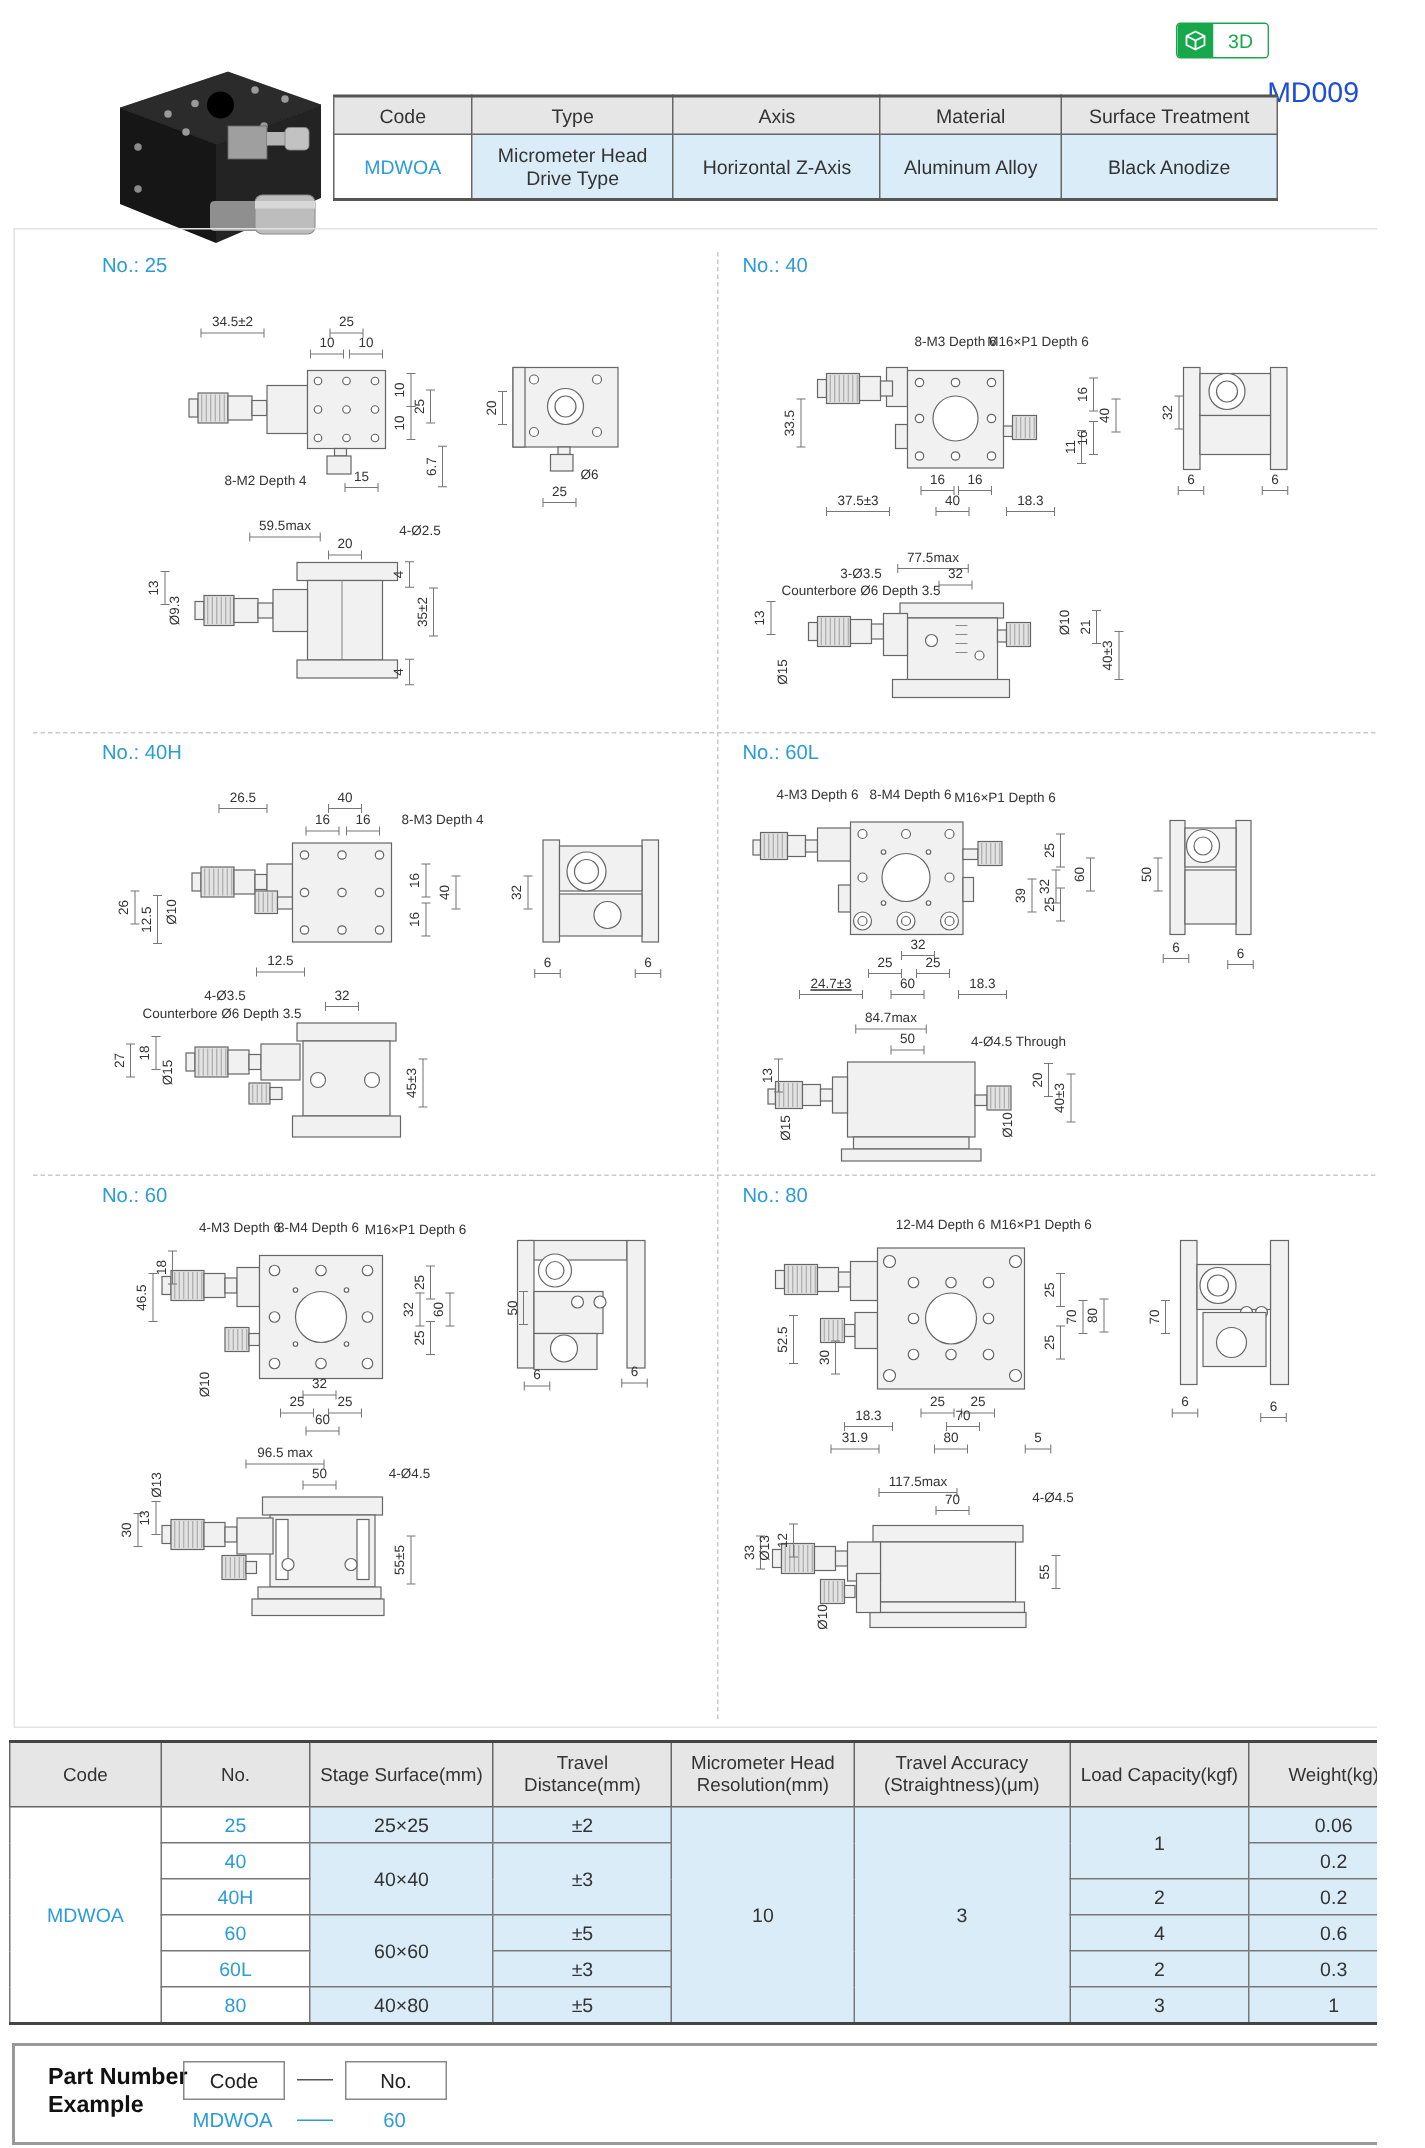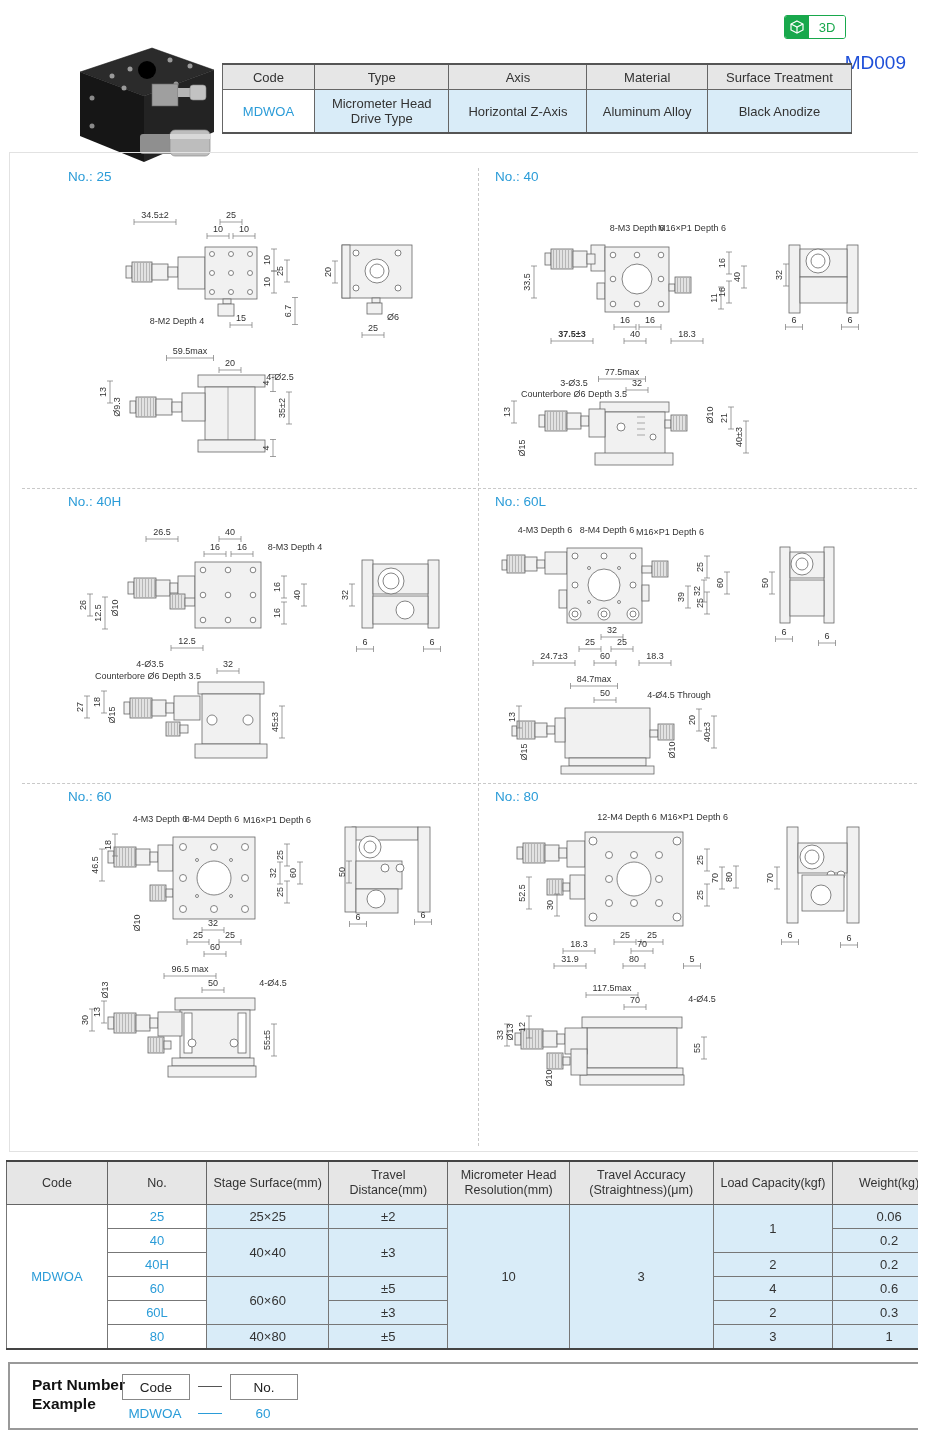--- a/index.html
+++ b/index.html
@@ -222,21 +222,21 @@
         <span class="dim" style="left: 181px; top: 153px;">15</span>
         <span class="dim v" style="left: 207px; top: 95px;">10</span>
         <span class="dim v" style="left: 207px; top: 117px;">10</span>
         <span class="dim v" style="left: 220px; top: 106px;">25</span>
         <span class="dim v" style="left: 228px; top: 146px;">6.7</span>
         <span class="dim v" style="left: 268px; top: 107px;">20</span>
         <span class="dim" style="left: 313px; top: 163px;">25</span>
         <span class="dim" style="left: 333px; top: 152px;">Ø6</span>
         <span class="dim" style="left: 130px; top: 186px;">59.5max</span>
         <span class="dim" style="left: 170px; top: 198px;">20</span>
-        <span class="dim" style="left: 220px; top: 212px; text-align: center;">4-Ø2.5</span>
+        <span class="dim" style="left: 220px; top: 189px; text-align: center;">4-Ø2.5</span>
         <span class="dim v" style="left: 43px; top: 227px;">13</span>
         <span class="dim v" style="left: 57px; top: 242px;">Ø9.3</span>
         <span class="dim v" style="left: 206px; top: 218px;">4</span>
         <span class="dim v" style="left: 222px; top: 243px;">35±2</span>
         <span class="dim v" style="left: 206px; top: 283px;">4</span>
       </div>
     <div class="sec-title">No.: 25</div>
   </div>
   <div class="drawing-section" style="left: 487px; top: 165px; width: 448px; height: 325px;">
     <div class="canvas">
@@ -362,21 +362,21 @@
         </svg>
         <span class="dim" style="left: 150px; top: 63px;">8-M3 Depth 6</span>
         <span class="dim" style="left: 205px; top: 63px;">M16×P1 Depth 6</span>
         <span class="dim v" style="left: 40px; top: 117px;">33.5</span>
         <span class="dim v" style="left: 235px; top: 98px;">16</span>
         <span class="dim v" style="left: 235px; top: 127px;">16</span>
         <span class="dim v" style="left: 250px; top: 112px;">40</span>
         <span class="dim v" style="left: 227px; top: 133px;">11</span>
         <span class="dim" style="left: 138px; top: 155px;">16</span>
         <span class="dim" style="left: 163px; top: 155px;">16</span>
-        <span class="dim" style="left: 85px; top: 169px; font-weight: bold;">37.5±3</span>
+        <span class="dim" style="left: 85px; top: 169px;">37.5±3</span>
         <span class="dim" style="left: 148px; top: 169px;">40</span>
         <span class="dim" style="left: 200px; top: 169px;">18.3</span>
         <span class="dim v" style="left: 292px; top: 110px;">32</span>
         <span class="dim" style="left: 307px; top: 155px;">6</span>
         <span class="dim" style="left: 363px; top: 155px;">6</span>
         <span class="dim" style="left: 135px; top: 207px;">77.5max</span>
         <span class="dim" style="left: 87px; top: 218px;">3-Ø3.5</span>
         <span class="dim" style="left: 87px; top: 229px;">Counterbore Ø6 Depth 3.5</span>
         <span class="dim" style="left: 150px; top: 218px;">32</span>
         <span class="dim v" style="left: 20px; top: 247px;">13</span>
@@ -652,21 +652,21 @@
         <span class="dim" style="left: 120px; top: 40px;">8-M4 Depth 6</span>
         <span class="dim" style="left: 183px; top: 42px;">M16×P1 Depth 6</span>
         <span class="dim v" style="left: 213px; top: 77px;">25</span>
         <span class="dim v" style="left: 210px; top: 101px;">32</span>
         <span class="dim v" style="left: 213px; top: 113px;">25</span>
         <span class="dim v" style="left: 194px; top: 107px;">39</span>
         <span class="dim v" style="left: 233px; top: 93px;">60</span>
         <span class="dim" style="left: 125px; top: 140px;">32</span>
         <span class="dim" style="left: 103px; top: 152px;">25</span>
         <span class="dim" style="left: 135px; top: 152px;">25</span>
-        <span class="dim" style="left: 67px; top: 166px;">24.7±3</span>
+        <span class="dim" style="left: 67px; top: 166px; text-decoration: underline;">24.7±3</span>
         <span class="dim" style="left: 118px; top: 166px;">60</span>
         <span class="dim" style="left: 168px; top: 166px;">18.3</span>
         <span class="dim v" style="left: 278px; top: 93px;">50</span>
         <span class="dim" style="left: 297px; top: 142px;">6</span>
         <span class="dim" style="left: 340px; top: 146px;">6</span>
         <span class="dim" style="left: 107px; top: 189px;">84.7max</span>
         <span class="dim" style="left: 118px; top: 203px;">50</span>
         <span class="dim" style="left: 192px; top: 205px;">4-Ø4.5 Through</span>
         <span class="dim v" style="left: 25px; top: 227px;">13</span>
         <span class="dim v" style="left: 37px; top: 262px;">Ø15</span>

